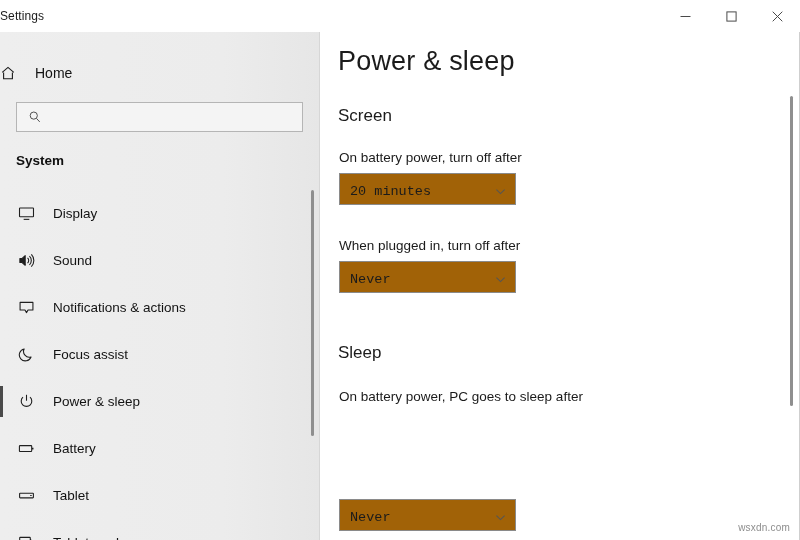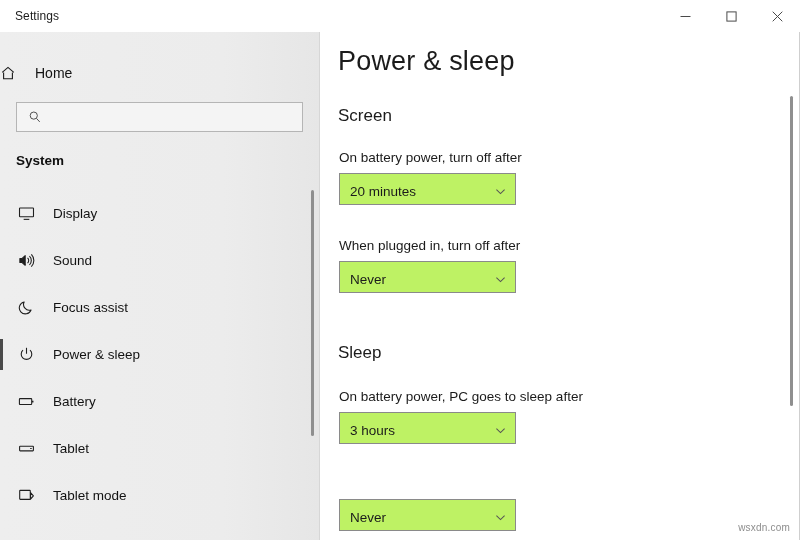--- a/index.html
+++ b/index.html
@@ -25,21 +25,20 @@
     position: absolute;
     top: 0; left: 0;
     width: 800px;
     height: 32px;
     background: #ffffff;
     display: flex;
     align-items: center;
     z-index: 20;
   }
   .titlebar-title {
-    margin-left: 15px;
     font-size: 12px;
     color: #1b1b1b;
     letter-spacing: .1px;
   }
   .titlebar-spacer { flex: 1; }
   .caption-buttons { display: flex; height: 32px; }
   .caption-btn {
     width: 46px;
     height: 32px;
     display: flex;
@@ -191,25 +190,26 @@
     position: absolute;
     left: 18px;
     font-size: 13.5px;
     color: #1b1b1b;
   }
   .dropdown {
     position: absolute;
     left: 18px;
     width: 177px;
     height: 32px;
-    background: #bef264;
+    background: #a16207;
     border: 1px solid #8a8a8a;
     display: flex;
     align-items: center;
     padding: 4px 8px 0 10px;
+    font-family: Liberation Mono, monospace;
   }
   .dropdown-value {
     flex: 1;
     font-size: 13.5px;
     color: #1b1b1b;
     white-space: nowrap;
     overflow: hidden;
   }
   .chevron { color: #555555; display: flex; align-items: center; }
 
@@ -298,20 +298,28 @@
           <svg width="17" height="17" viewBox="0 0 18 18" fill="none" stroke="currentColor" stroke-width="1.15">
             <path d="M2 6.8h2.4L7.6 3.9v10.2L4.4 11.2H2z" fill="currentColor" stroke-linejoin="round"></path>
             <path d="M10.1 6.3a3.6 3.6 0 0 1 0 5.4"></path>
             <path d="M12.1 4.4a6.3 6.3 0 0 1 0 9.2"></path>
             <path d="M14.1 2.6a9 9 0 0 1 0 12.8"></path>
           </svg>
         </span>
         <span class="nav-label">Sound</span>
       </div>
 
+      <div class="nav-item">
+        <span class="nav-icon">
+          <svg width="17" height="17" viewBox="0 0 18 18" fill="none" stroke="currentColor" stroke-width="1.15">
+            <path d="M2.2 3.6h13.6v8.1H10.6L9 14.4 7.4 11.7H2.2z" stroke-linejoin="round"></path>
+          </svg>
+        </span>
+        <span class="nav-label">Notifications &amp; actions</span>
+      </div>
 
       <div class="nav-item">
         <span class="nav-icon">
           <svg width="17" height="17" viewBox="0 0 18 18" fill="none" stroke="currentColor" stroke-width="1.15">
             <path d="M13.8 11.6A6.1 6.1 0 0 1 6.5 3.1a6.4 6.4 0 1 0 7.3 8.5z" stroke-linejoin="round"></path>
           </svg>
         </span>
         <span class="nav-label">Focus assist</span>
       </div>
 
@@ -382,28 +390,20 @@
       <span class="chevron">
         <svg width="13" height="13" viewBox="0 0 14 14" fill="none" stroke="currentColor" stroke-width="1.1">
           <path d="M2.6 5 7 9.2 11.4 5"></path>
         </svg>
       </span>
     </div>
 
     <div class="group-heading sleep-heading">Sleep</div>
 
     <div class="field-label lbl-3">On battery power, PC goes to sleep after</div>
-    <div class="dropdown dd-3">
-      <span class="dropdown-value">3 hours</span>
-      <span class="chevron">
-        <svg width="13" height="13" viewBox="0 0 14 14" fill="none" stroke="currentColor" stroke-width="1.1">
-          <path d="M2.6 5 7 9.2 11.4 5"></path>
-        </svg>
-      </span>
-    </div>
 
     <div class="dropdown dd-4">
       <span class="dropdown-value">Never</span>
       <span class="chevron">
         <svg width="13" height="13" viewBox="0 0 14 14" fill="none" stroke="currentColor" stroke-width="1.1">
           <path d="M2.6 5 7 9.2 11.4 5"></path>
         </svg>
       </span>
     </div>
 

